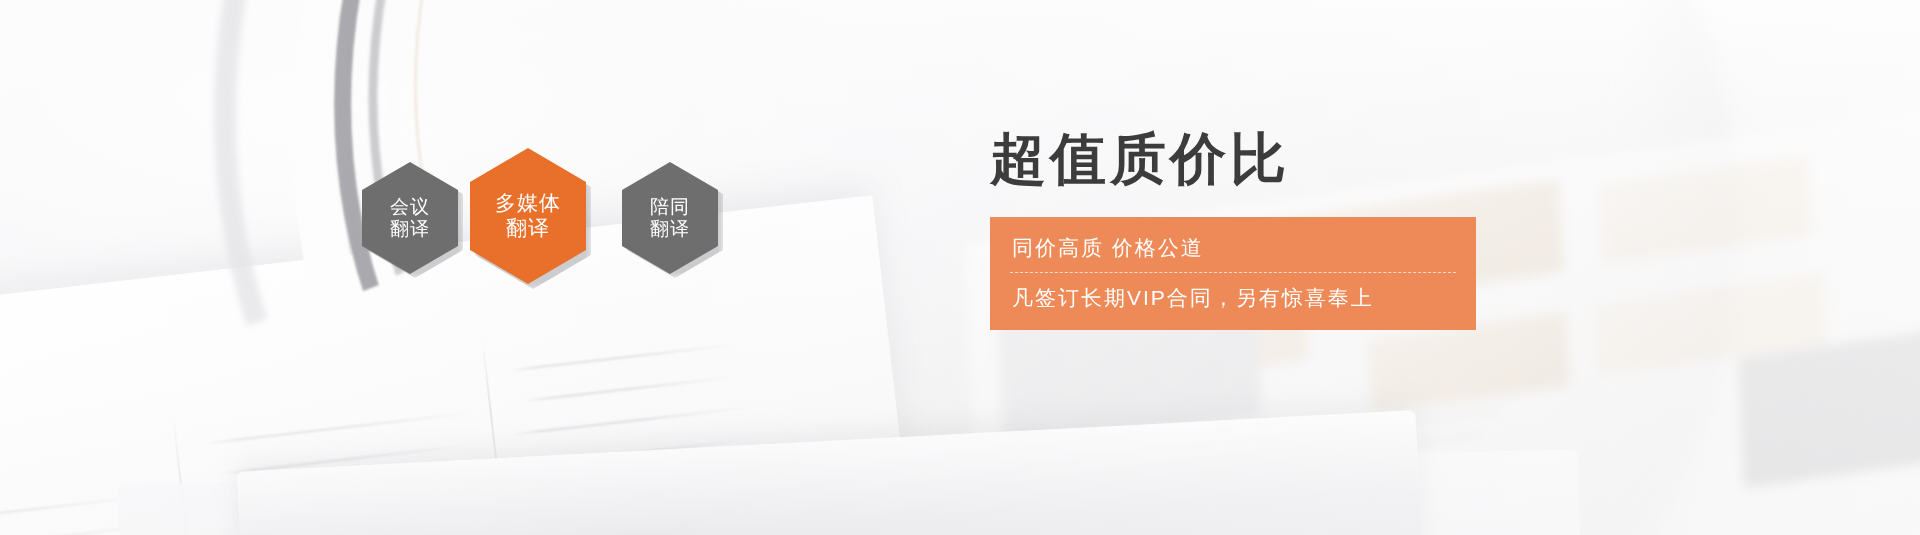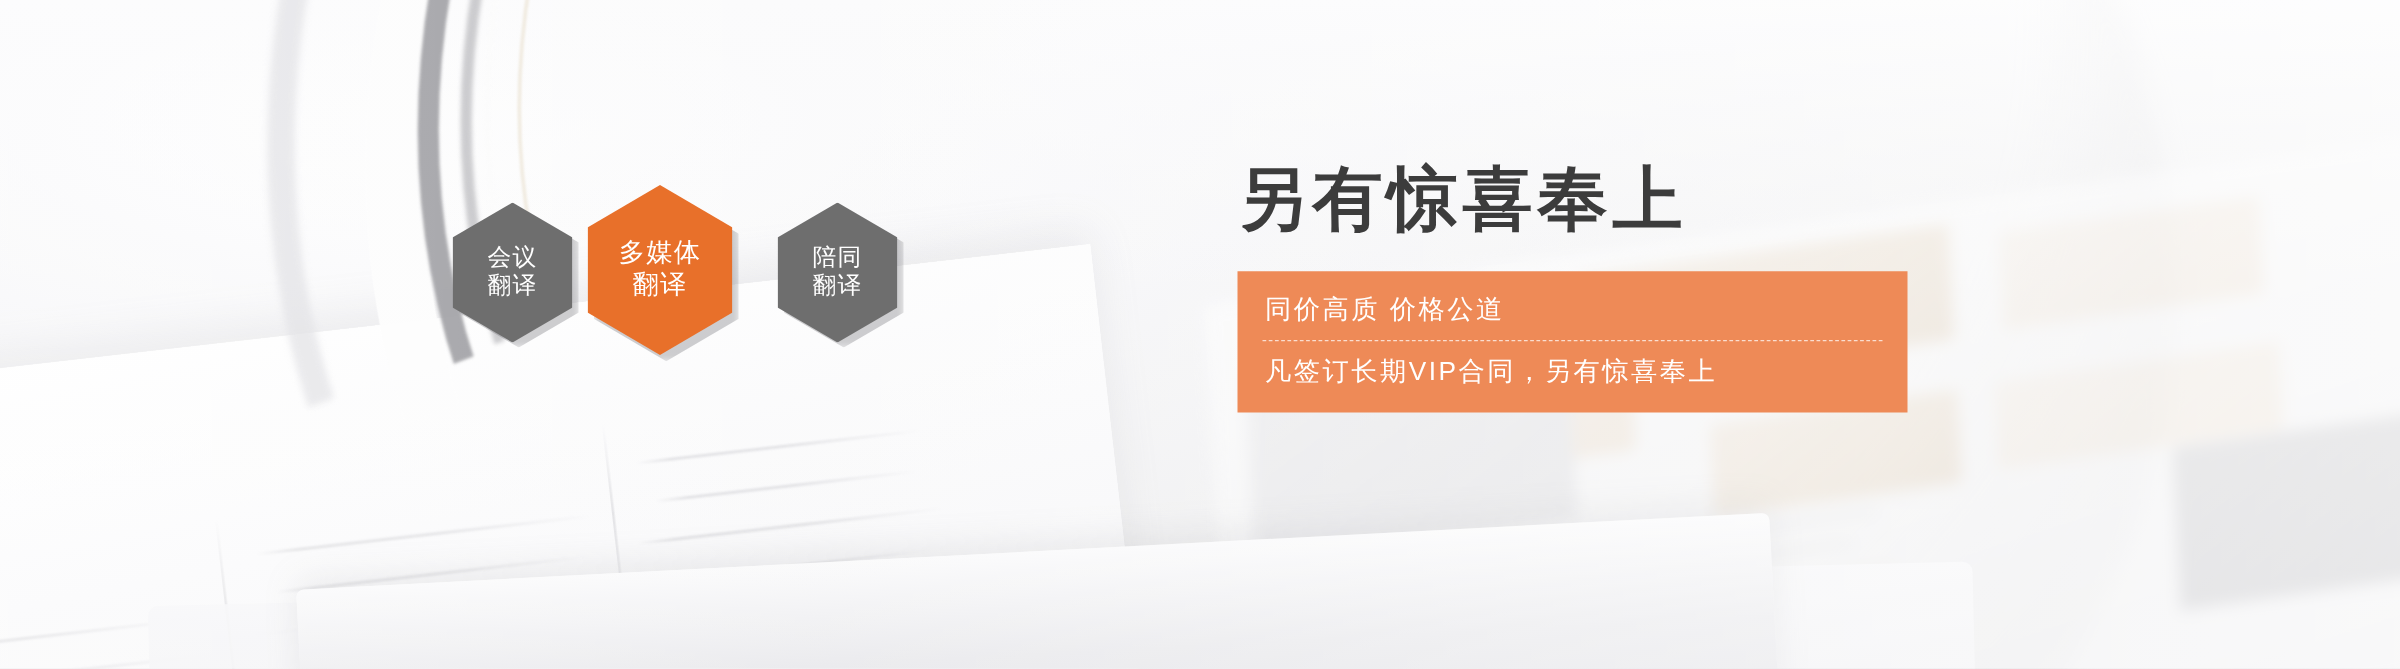--- a/index.html
+++ b/index.html
@@ -217,21 +217,21 @@
   .headline{
     font-size:56px;
     font-weight:bold;
     color:#3c3c3c;
     letter-spacing:4px;
     line-height:1.12;
     margin:0 0 26px 0;
     white-space:nowrap;
   }
   .promo{
-    width:536px;
+    width:486px;
     background:#ee8a57;
     padding:15px 0 16px 0;
     box-sizing:border-box;
   }
   .promo-line{
     color:#ffffff;
     font-size:21px;
     letter-spacing:2px;
     padding-left:22px;
     white-space:nowrap;
@@ -317,21 +317,21 @@
       <span class="ln">翻译</span>
     </div>
 
     <div class="hex hex-side hex-right">
       <span class="ln">陪同</span>
       <span class="ln">翻译</span>
     </div>
   </div>
 
   <div class="textblock">
-    <h1 class="headline">另有惊喜奉上</h1>
+    <h1 class="headline">超值质价比</h1>
 
     <div class="promo">
       <div class="promo-line one">同价高质  价格公道</div>
       <div class="promo-sep"></div>
       <div class="promo-line two">凡签订长期VIP合同，另有惊喜奉上</div>
     </div>
   </div>
 
 </div>
 

